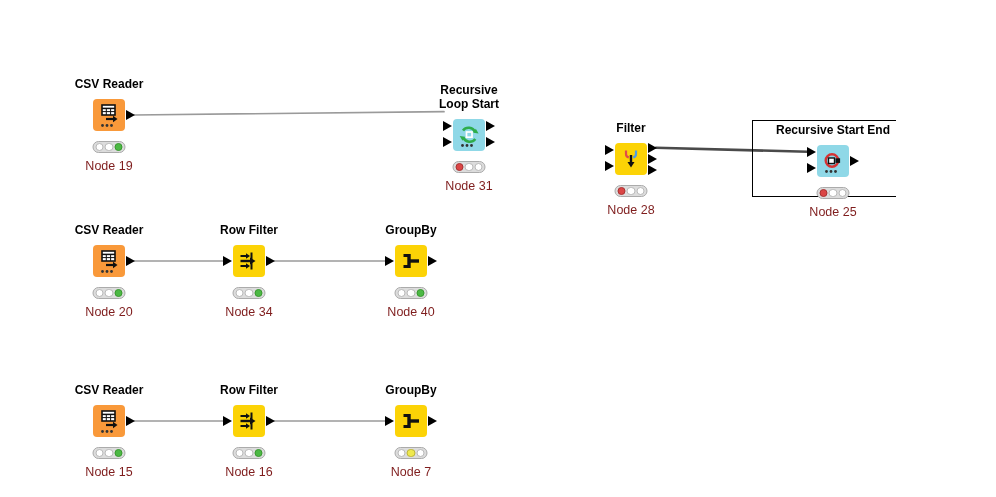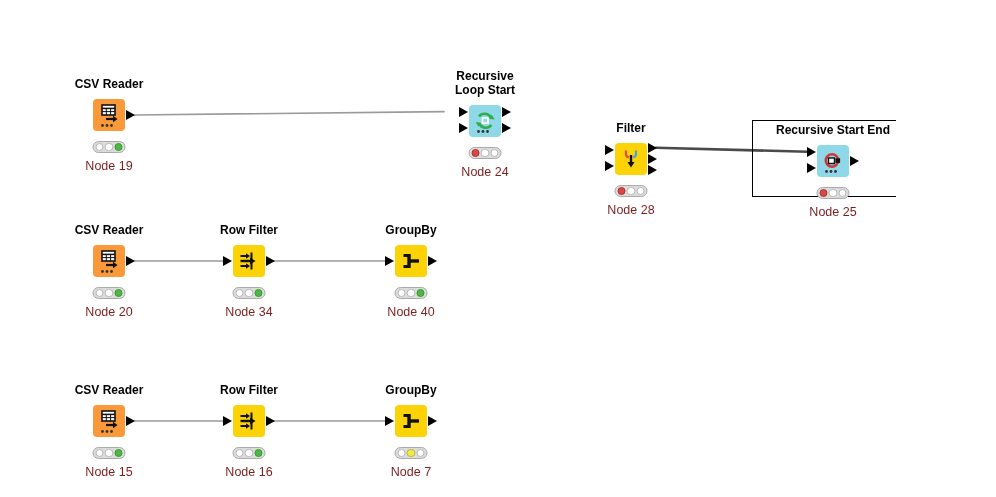--- a/index.html
+++ b/index.html
@@ -73,21 +73,21 @@
           </g>
         </svg></div>
       <div class="port out" style="top: 11px;"></div>
       <div class="traffic-light">
         <span class="bulb off"></span>
         <span class="bulb off"></span>
         <span class="bulb green"></span>
       </div>
       <div class="node-label">Node 19</div>
     </div>
-    <div class="node" style="left: 453px; top: 105px; margin-left: 16px;">
+    <div class="node" style="left: 453px; top: 119px;">
       <div class="node-title">
         <div>Recursive</div>
         <div>Loop Start</div>
       </div>
       <div class="node-icon" style="background: rgb(143, 216, 231);"><svg viewBox="0 0 32 32" width="32" height="32">
     <path d="M10,11.5 a7,7 0 0 1 12,1.5" fill="none" stroke="#2EAD4B" stroke-width="2.6"></path>
     <path d="M22.3,20 a7,7 0 0 1 -12,-1.5" fill="none" stroke="#2EAD4B" stroke-width="2.6"></path>
     <polygon points="20.3,13.8 25.6,14.6 22.8,9.8" fill="#2EAD4B"></polygon>
     <polygon points="12,17.7 6.7,16.9 9.5,21.7" fill="#2EAD4B"></polygon>
     <rect x="13.5" y="13" width="5.5" height="5.2" fill="none" stroke="#fff" stroke-width="1.7"></rect>
@@ -99,21 +99,21 @@
         </svg></div>
       <div class="port in" style="top: 1.72px;"></div>
       <div class="port in" style="top: 17.72px;"></div>
       <div class="port out" style="top: 1.72px;"></div>
       <div class="port out" style="top: 17.72px;"></div>
       <div class="traffic-light">
         <span class="bulb red"></span>
         <span class="bulb off"></span>
         <span class="bulb off"></span>
       </div>
-      <div class="node-label">Node 24</div>
+      <div class="node-label">Node 31</div>
     </div>
     <div class="node" style="left: 615px; top: 143px;">
       <div class="node-title">
         <div>Filter</div>
       </div>
       <div class="node-icon" style="background: rgb(252, 211, 6);"><svg viewBox="0 0 32 32" width="32" height="32">
     <path d="M11,7.5 v3.5 q0,2.8 2.8,3.4" fill="none" stroke="#E14B4B" stroke-width="2.2"></path>
     <path d="M21,7.5 v3.5 q0,2.8 -2.8,3.4" fill="none" stroke="#4D9FE8" stroke-width="2.2"></path>
     <path d="M16,12 v8" stroke="#111" stroke-width="2.4" fill="none"></path>
     <path d="M12.5,19 L16,24.5 L19.5,19 Z" fill="#111"></path>

